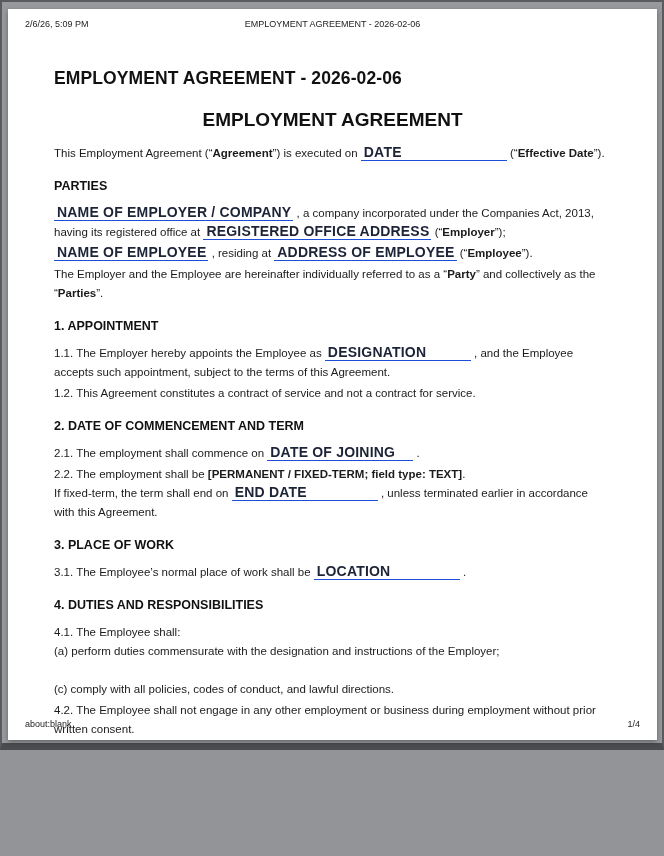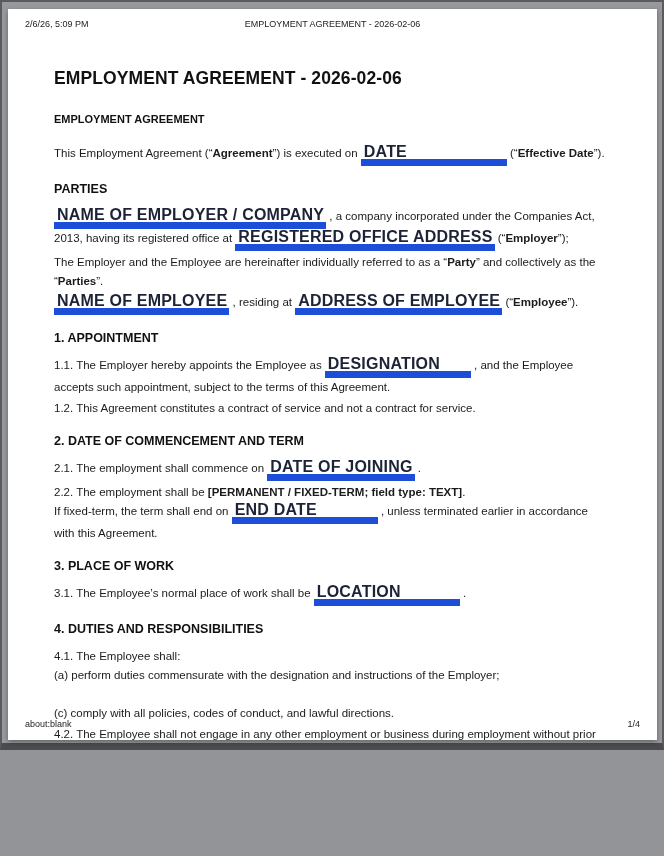--- a/index.html
+++ b/index.html
@@ -36,35 +36,36 @@
     font-size: 11.5px;
     line-height: 19px;
   }
   .doc-h1 {
     margin: 36px 0 0 0;
     font-size: 17.5px; font-weight: 700; color: #111;
     letter-spacing: 0.1px;
   }
   .doc-title {
     margin: 22px 0 15px 0;
-    font-size: 11px; font-weight: 700; color: #111;
+    text-align: center;
+    font-size: 19px; font-weight: 700; color: #111;
   }
   .section-heading {
     margin: 14px 0 8px 0;
     font-size: 12.5px; font-weight: 700; color: #111;
   }
   .para { margin: 2px 0; }
   .bold { font-weight: 700; }
   .field {
     display: inline-block;
     min-width: 146px;
-    border-bottom: 7px solid #1d4ed8;
+    border-bottom: 1px solid #1d4ed8;
     padding: 0 2px 0 3px;
     font-weight: 700;
-    font-size: 16px;
+    font-size: 14px;
     letter-spacing: 0.2px;
     color: #1d2337;
     line-height: 15px;
     vertical-align: baseline;
     white-space: nowrap;
   }
   .print-footer {
     position: absolute; bottom: 11px; left: 17px; right: 17px;
     display: flex; justify-content: space-between;
     font-size: 9px; color: #1c1c1e;
@@ -81,22 +82,22 @@
       <span class="ttl">EMPLOYMENT AGREEMENT - 2026-02-06</span>
     </div>
 
     <div class="content">
       <div class="doc-h1">EMPLOYMENT AGREEMENT - 2026-02-06</div>
       <div class="doc-title">EMPLOYMENT AGREEMENT</div>
       <div>
           <div class="para"><span>This Employment Agreement (“</span><span class="bold">Agreement</span><span>”) is executed on </span><span class="field">DATE</span><span> (“</span><span class="bold">Effective Date</span><span>”).</span></div>
           <div class="section-heading">PARTIES</div>
           <div class="para"><span class="field">NAME OF EMPLOYER / COMPANY</span><span> , a company incorporated under the Companies Act, 2013, having its registered office at </span><span class="field">REGISTERED OFFICE ADDRESS</span><span> (“</span><span class="bold">Employer</span><span>”);</span></div>
+          <div class="para"><span class="field">NAME OF EMPLOYEE</span><span> , residing at </span><span class="field">ADDRESS OF EMPLOYEE</span><span> (“</span><span class="bold">Employee</span><span>”).</span></div>
           <div class="para"><span>The Employer and the Employee are hereinafter individually referred to as a “</span><span class="bold">Party</span><span>” and collectively as the “</span><span class="bold">Parties</span><span>”.</span></div>
-          <div class="para"><span class="field">NAME OF EMPLOYEE</span><span> , residing at </span><span class="field">ADDRESS OF EMPLOYEE</span><span> (“</span><span class="bold">Employee</span><span>”).</span></div>
           <div class="section-heading">1. APPOINTMENT</div>
           <div class="para"><span>1.1. The Employer hereby appoints the Employee as </span><span class="field">DESIGNATION</span><span> , and the Employee accepts such appointment, subject to the terms of this Agreement.</span></div>
           <div class="para"><span>1.2. This Agreement constitutes a contract of service and not a contract for service.</span></div>
           <div class="section-heading">2. DATE OF COMMENCEMENT AND TERM</div>
           <div class="para"><span>2.1. The employment shall commence on </span><span class="field">DATE OF JOINING</span><span> .</span></div>
           <div class="para"><span>2.2. The employment shall be </span><span class="bold">[PERMANENT / FIXED-TERM; field type: TEXT]</span><span>.</span><br><span>If fixed-term, the term shall end on </span><span class="field">END DATE</span><span> , unless terminated earlier in accordance with this Agreement.</span></div>
           <div class="section-heading">3. PLACE OF WORK</div>
           <div class="para"><span>3.1. The Employee’s normal place of work shall be </span><span class="field">LOCATION</span><span> .</span></div>
           <div class="section-heading">4. DUTIES AND RESPONSIBILITIES</div>
           <div class="para"><span>4.1. The Employee shall:</span><br><span>(a) perform duties commensurate with the designation and instructions of the Employer;</span><br><br><span>(c) comply with all policies, codes of conduct, and lawful directions.</span></div>

